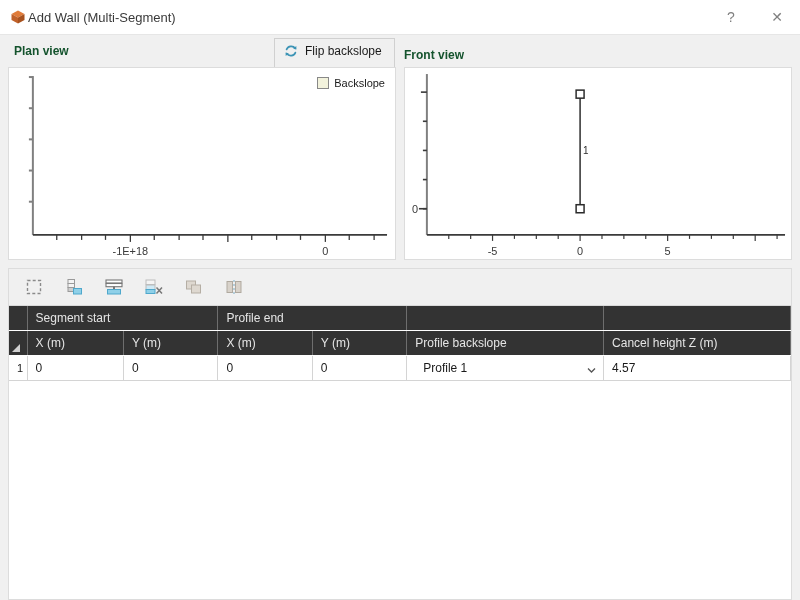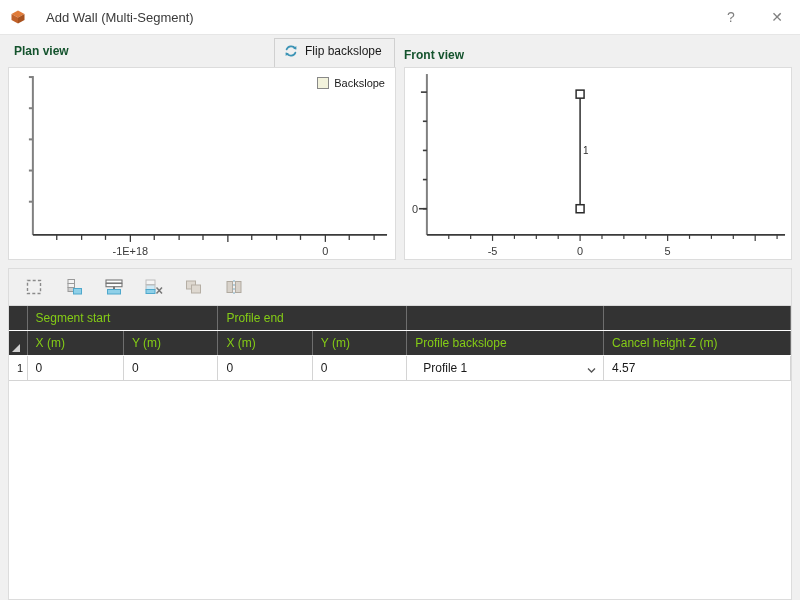--- a/index.html
+++ b/index.html
@@ -35,21 +35,21 @@
     border-bottom: 1px solid #e6e6e6;
   }
   .titlebar .app-icon {
     margin-left: 10px;
     width: 16px;
     height: 16px;
     position: relative;
     flex: 0 0 16px;
   }
   .titlebar .title-text {
-    margin-left: 20px;
+    margin-left: 2px;
     font-size: 13px;
     color: #3a3a3a;
     flex: 1 1 auto;
     white-space: nowrap;
   }
   .titlebar .tb-btn {
     width: 46px;
     height: 34px;
     display: flex;
     align-items: center;
@@ -161,21 +161,21 @@
     overflow: hidden;
   }
   table.grid {
     border-collapse: collapse;
     width: 100%;
     table-layout: fixed;
     font-size: 12px;
   }
   table.grid th {
     background: #333333;
-    color: #84cc16;
+    color: #e5e5e5;
     font-weight: normal;
     text-align: left;
     height: 24px;
     padding: 0 8px;
     border-right: 1px solid #6e6e6e;
     border-bottom: 1px solid #ffffff;
     white-space: nowrap;
   }
   th.grp { text-align: center; }
   th.corner-top, th.corner-bot {

